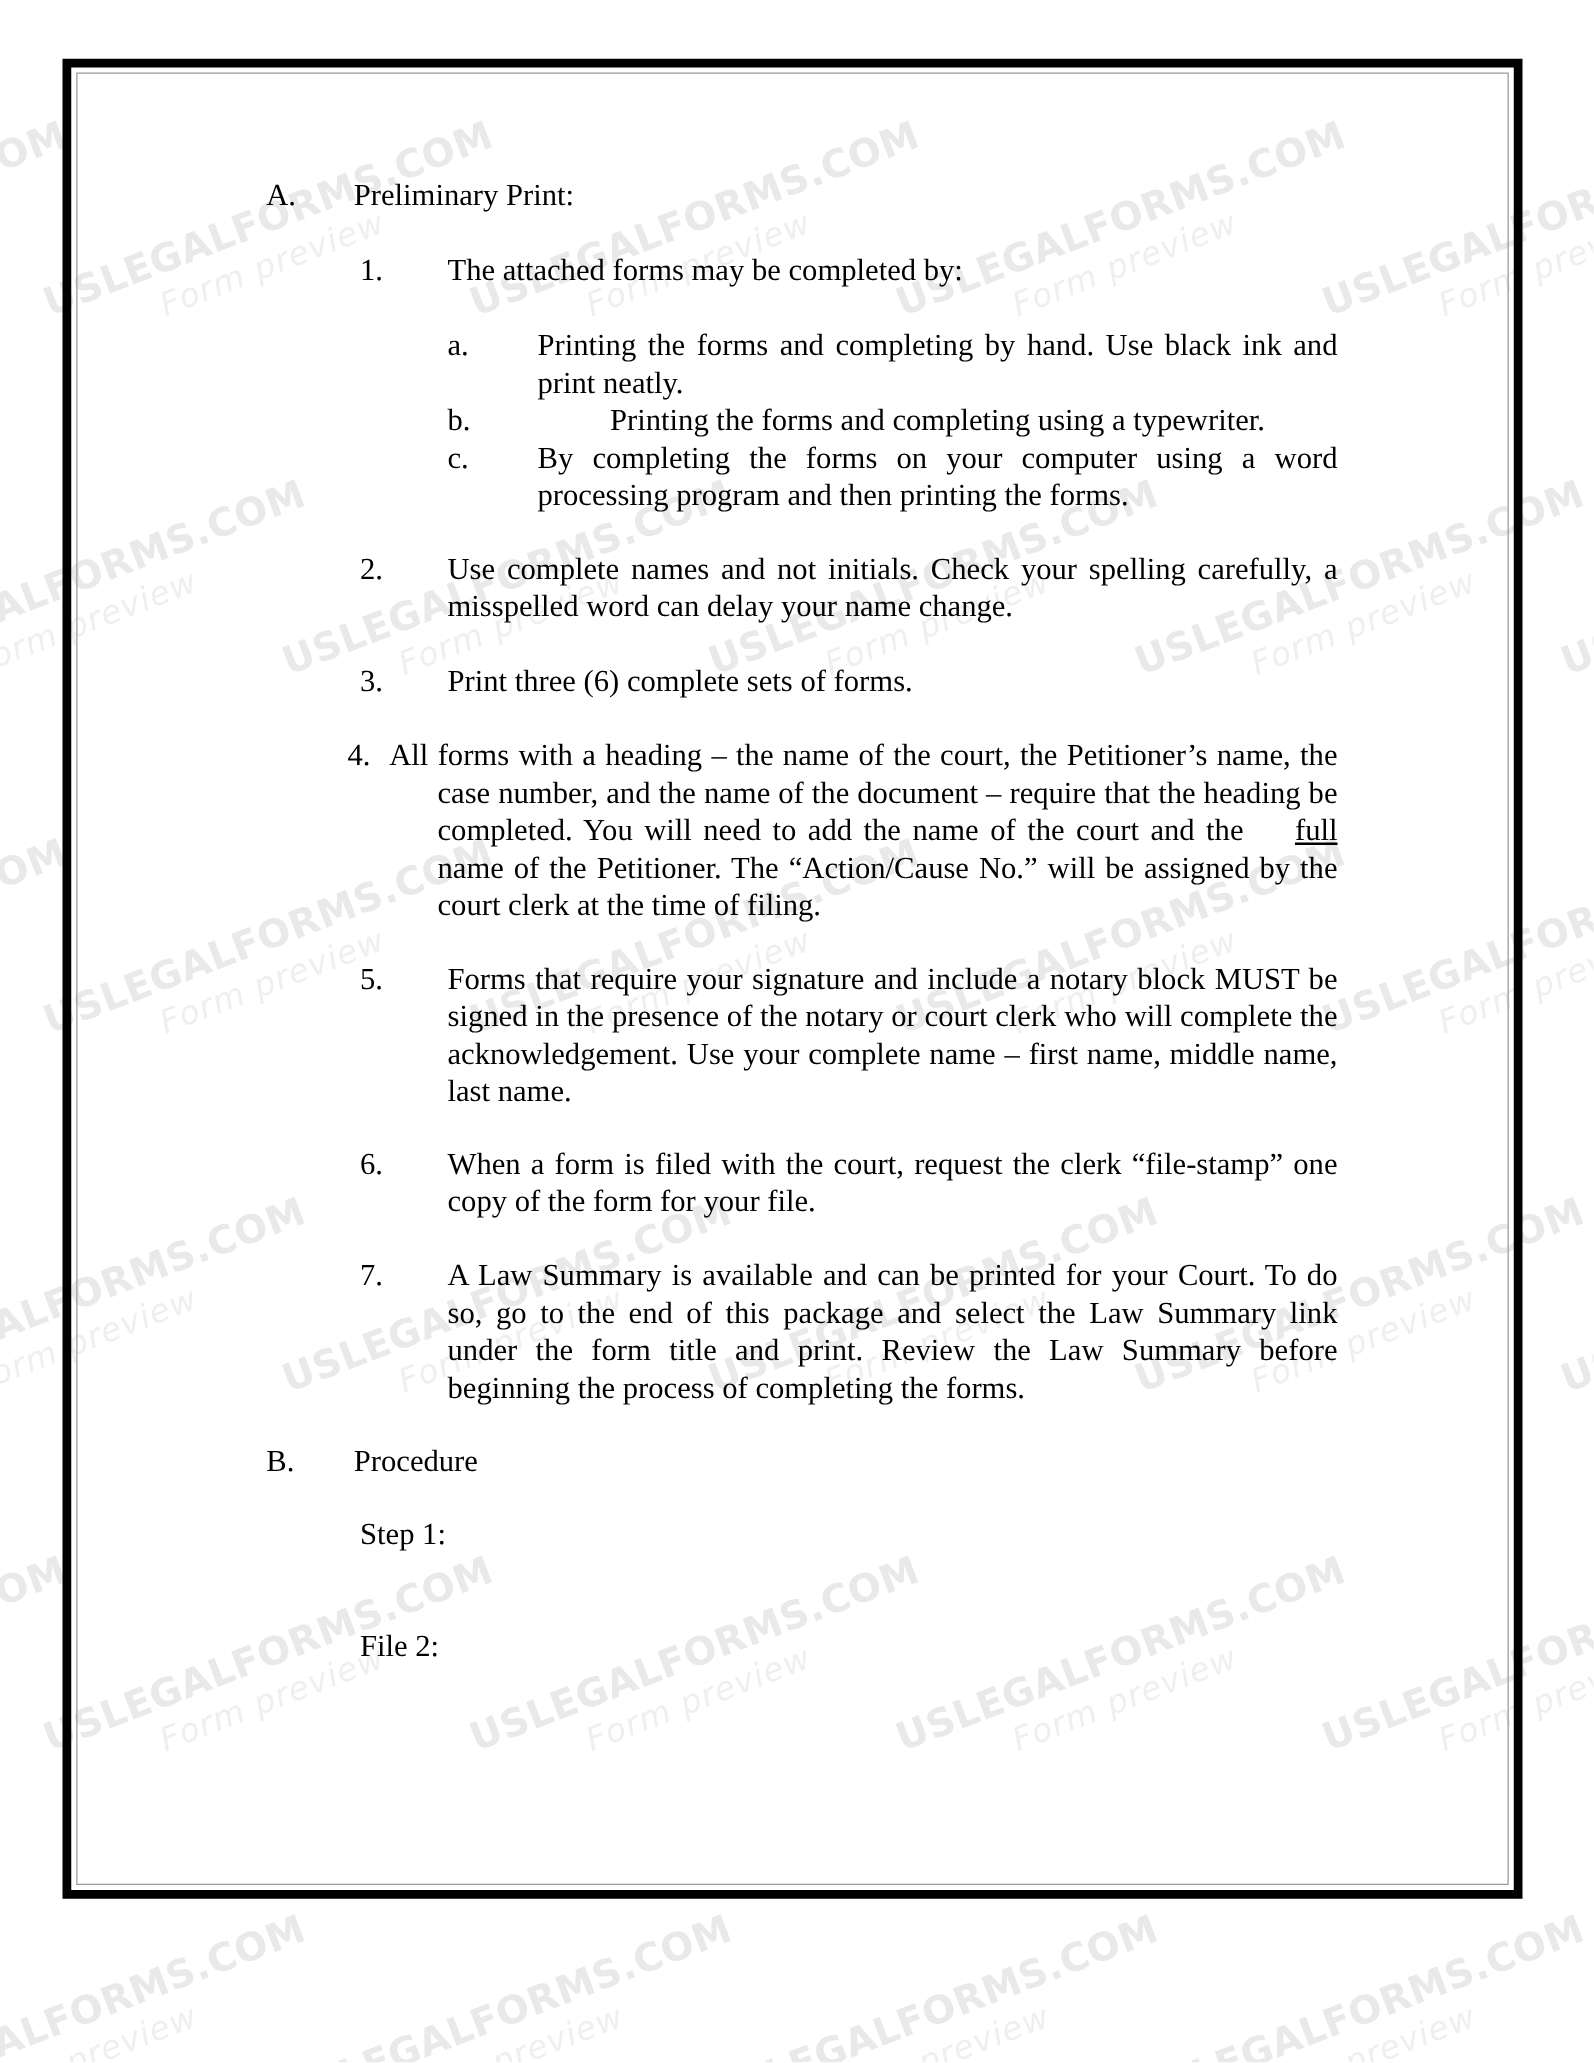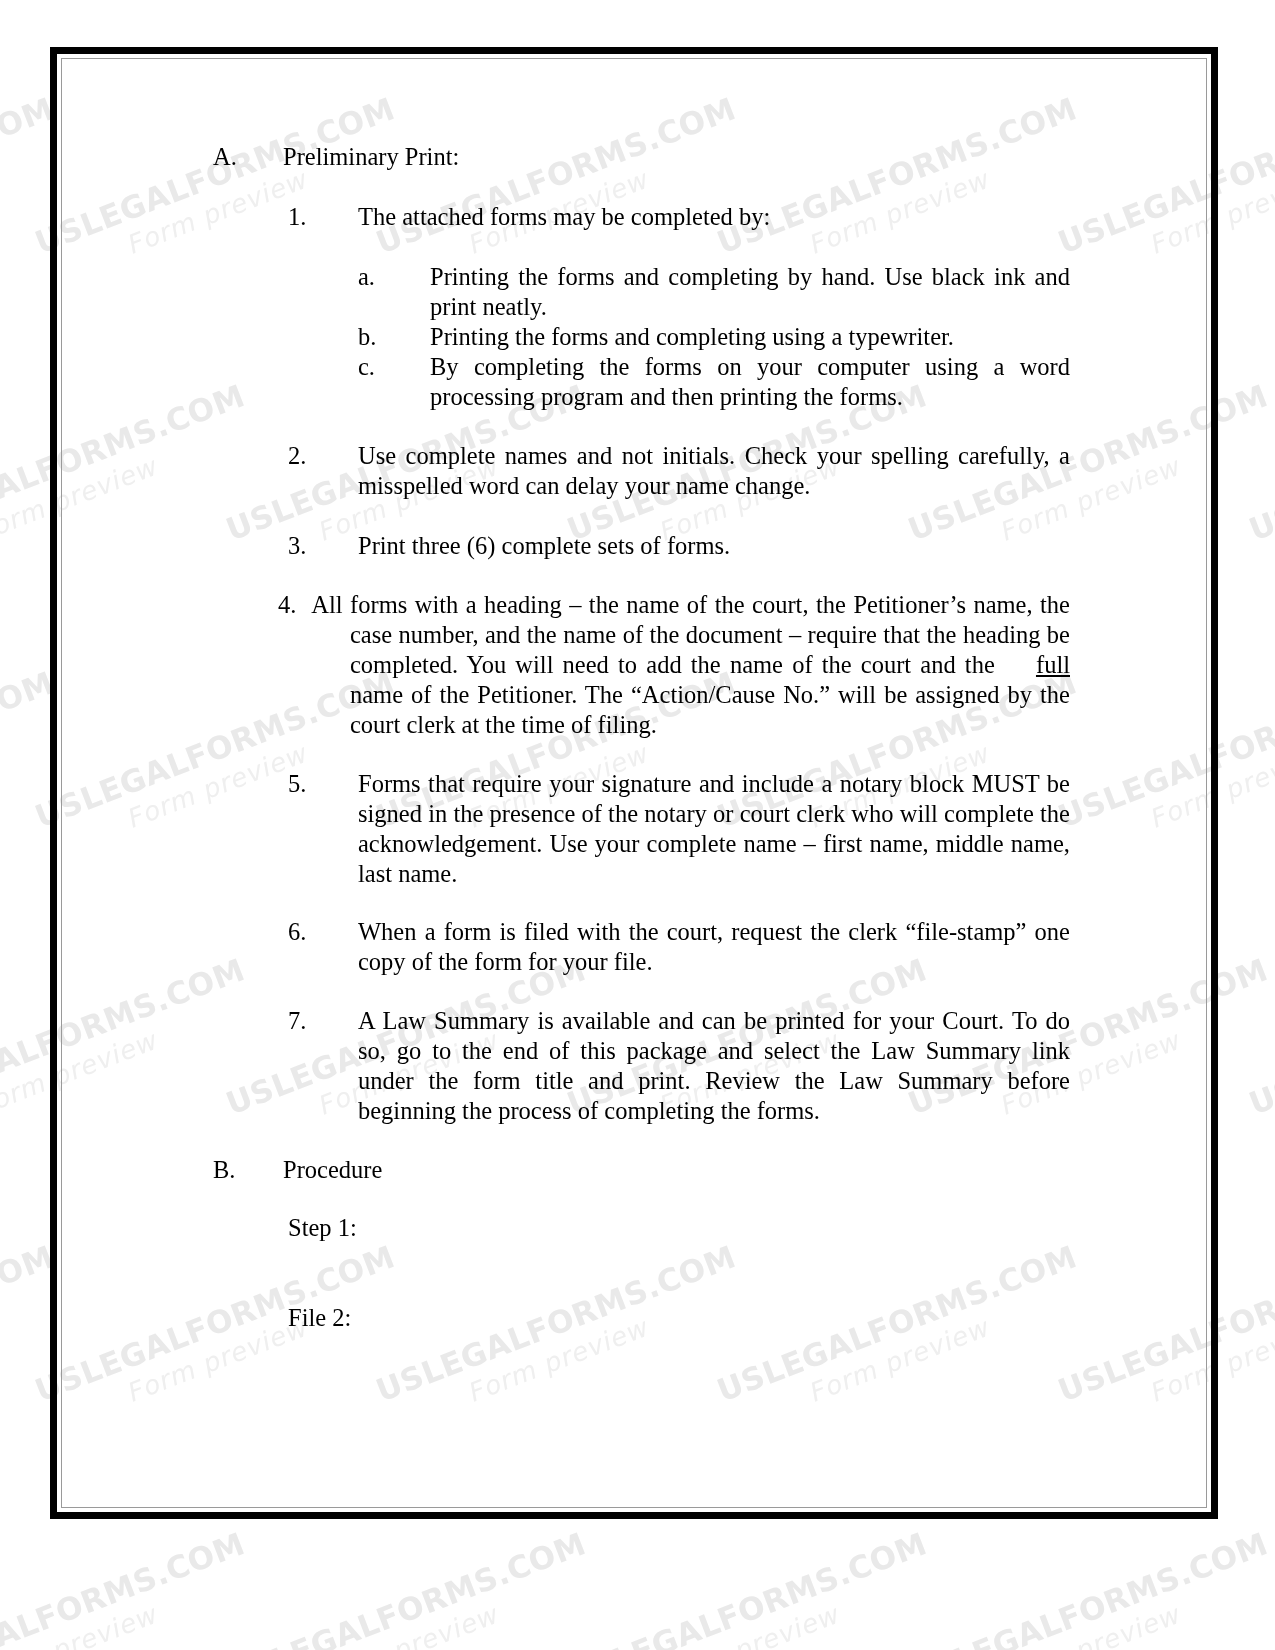--- a/index.html
+++ b/index.html
@@ -131,21 +131,21 @@
   .alpha-item .marker {
     width: 72px;
     flex: 0 0 72px;
   }
   .alpha-item .body {
     flex: 1 1 auto;
     text-align: justify;
     text-justify: inter-word;
   }
   .alpha-item .body.noj {
-    text-align: left;
+    text-align: center;
   }
 
   
   .step-item {
     display: flex;
   }
   .step-item .marker {
     width: 140px;
     flex: 0 0 140px;
   }

